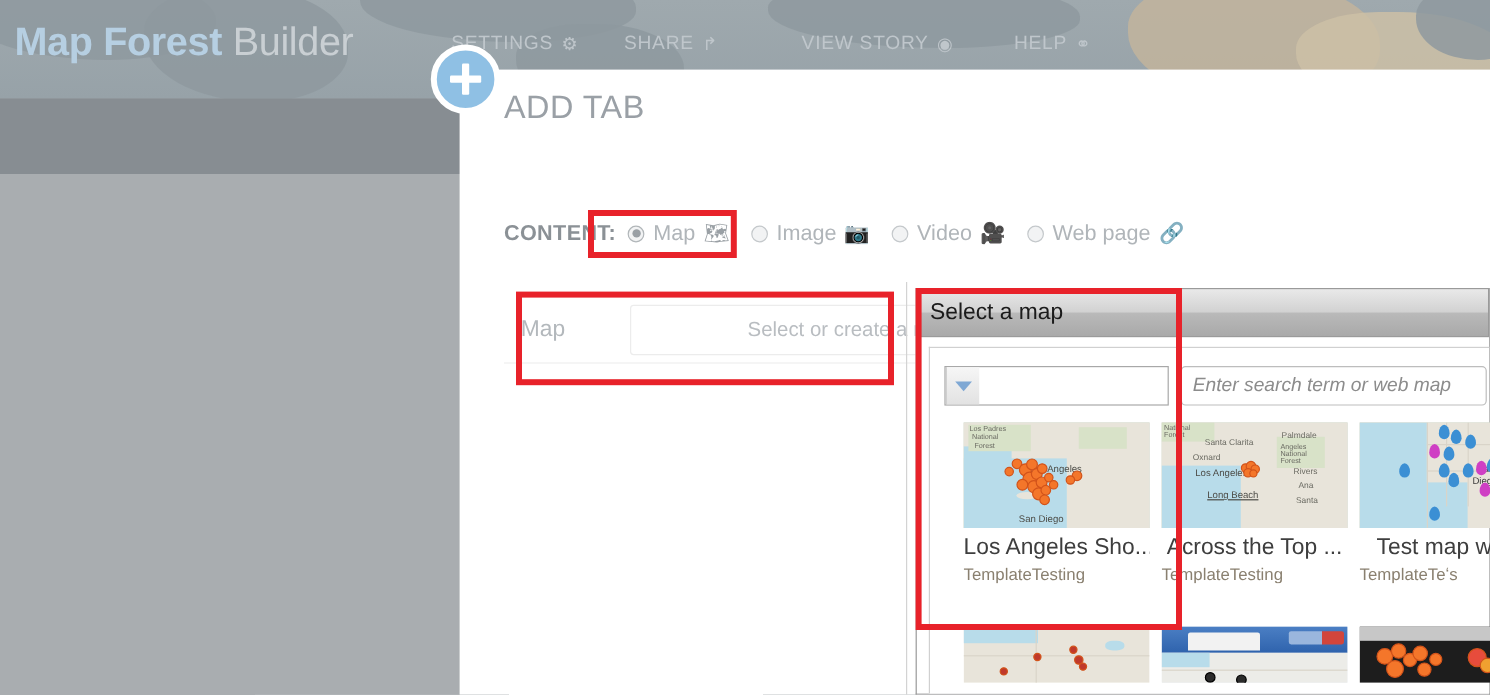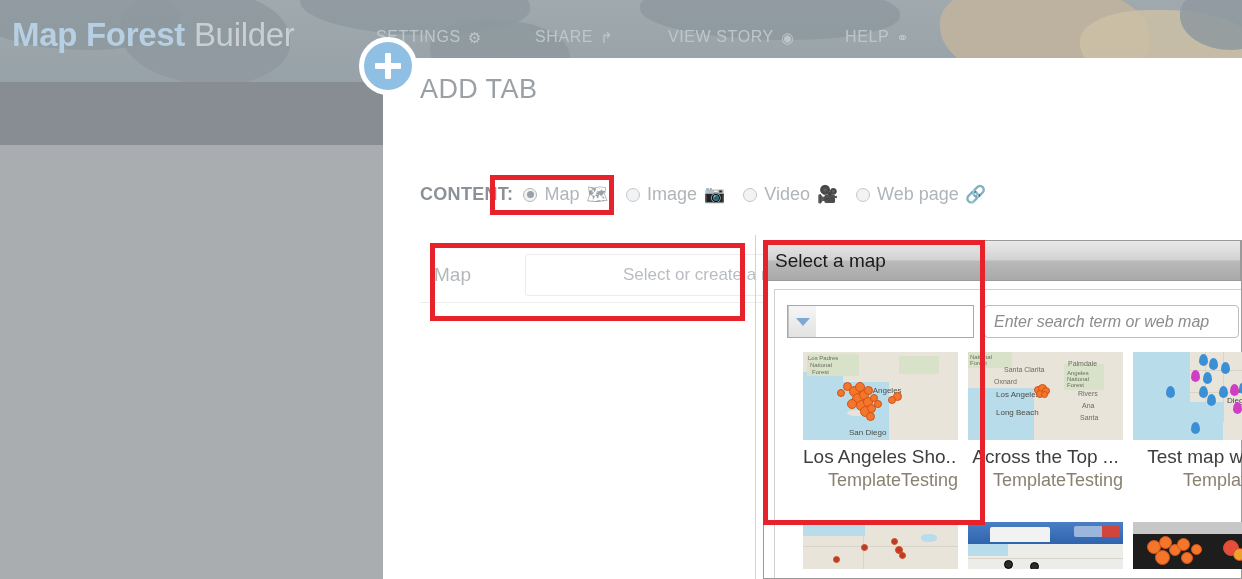--- a/index.html
+++ b/index.html
@@ -94,22 +94,22 @@
   #search-input{width:255px;height:33px;box-sizing:border-box;border:1px solid #bdbdbd;border-radius:4px;
      padding:0 9px;font-size:16px;font-style:italic;color:#8c8c8c;
      font-family:"Liberation Sans",sans-serif;background:#fff;}
   #search-input::placeholder{color:#8c8c8c;font-style:italic;}
 
   #results{position:absolute;left:12px;top:62px;right:0;bottom:0;}
   .card{position:absolute;width:155px;}
   .card .thumb{width:155px;height:88px;overflow:hidden;position:relative;background:#cfd8c8;}
   .card .cname{margin-top:6px;font-size:19px;color:#3e3e3e;white-space:nowrap;overflow:hidden;
      text-align:center;}
-  .card .cowner{margin-top:2px;font-size:18px;color:#8a8070;white-space:nowrap;overflow:hidden;
-     text-align:right;}
+  .card .cowner{margin-top:2px;font-size:14px;color:#8a8070;white-space:nowrap;overflow:hidden;
+     text-align:left;}
 
   
   .t-water{position:absolute;background:#b8dcea;}
   .t-land{position:absolute;background:#e8e4da;}
   .t-green{position:absolute;background:#d8e2c8;}
   .t-road{position:absolute;background:#d9d4c9;}
   .t-lbl{position:absolute;font-size:6px;color:#6b6b63;white-space:nowrap;
      font-family:"Liberation Sans",sans-serif;}
   .pt{position:absolute;border-radius:50%;background:#f4762a;border:1px solid #d2531a;}
   .pin{position:absolute;width:9px;height:12px;border-radius:50% 50% 50% 50%/60% 60% 40% 40%;}
@@ -147,21 +147,21 @@
 
 <div id="header">
   <div id="brand">
     <span class="b1">Map Forest</span>
     <span class="b2">Builder</span>
   </div>
   <div class="navitem" style="left:376px;">
     <span>SETTINGS</span>
     <span class="glyph">⚙</span>
   </div>
-  <div class="navitem" style="left:535px;">
+  <div class="navitem" style="left:520px;">
     <span>SHARE</span>
     <span class="glyph">↱</span>
   </div>
   <div class="navitem" style="left:668px;">
     <span>VIEW STORY</span>
     <span class="glyph">◉</span>
   </div>
   <div class="navitem" style="left:845px;">
     <span>HELP</span>
     <span class="glyph">⚭</span>
@@ -272,21 +272,21 @@
           <div class="t-lbl" style="left:2px;top:8px;">Forest</div>
           <div class="t-lbl" style="left:36px;top:14px;font-size:7px;">Santa Clarita</div>
           <div class="t-lbl" style="left:100px;top:8px;font-size:7px;">Palmdale</div>
           <div class="t-lbl" style="left:99px;top:18px;">Angeles</div>
           <div class="t-lbl" style="left:99px;top:24px;">National</div>
           <div class="t-lbl" style="left:99px;top:30px;">Forest</div>
           <div class="t-lbl" style="left:26px;top:26px;font-size:7px;">Oxnard</div>
           <div class="t-lbl" style="left:28px;top:38px;font-size:8px;color:#4d4d48;">Los Angeles</div>
           <div class="t-lbl" style="left:110px;top:38px;font-size:7px;">Rivers</div>
           <div class="t-lbl" style="left:114px;top:50px;font-size:7px;">Ana</div>
-          <div class="t-lbl" style="left:28px;top:56px;font-size:8px;color:#4d4d48;">Long Beach</div>
+          <div class="t-lbl" style="left:38px;top:56px;font-size:8px;color:#4d4d48;text-decoration:underline;">Long Beach</div>
           <div class="t-lbl" style="left:112px;top:62px;font-size:7px;">Santa</div>
           <div class="pt" style="left:66px;top:34px;width:6px;height:6px;"></div>
           <div class="pt" style="left:70px;top:32px;width:7px;height:7px;"></div>
           <div class="pt" style="left:74px;top:35px;width:6px;height:6px;"></div>
           <div class="pt" style="left:68px;top:38px;width:6px;height:6px;"></div>
           <div class="pt" style="left:73px;top:39px;width:5px;height:5px;"></div>
         </div>
         <div class="cname">Across the Top ...</div>
         <div class="cowner">TemplateTesting</div>
       </div>

